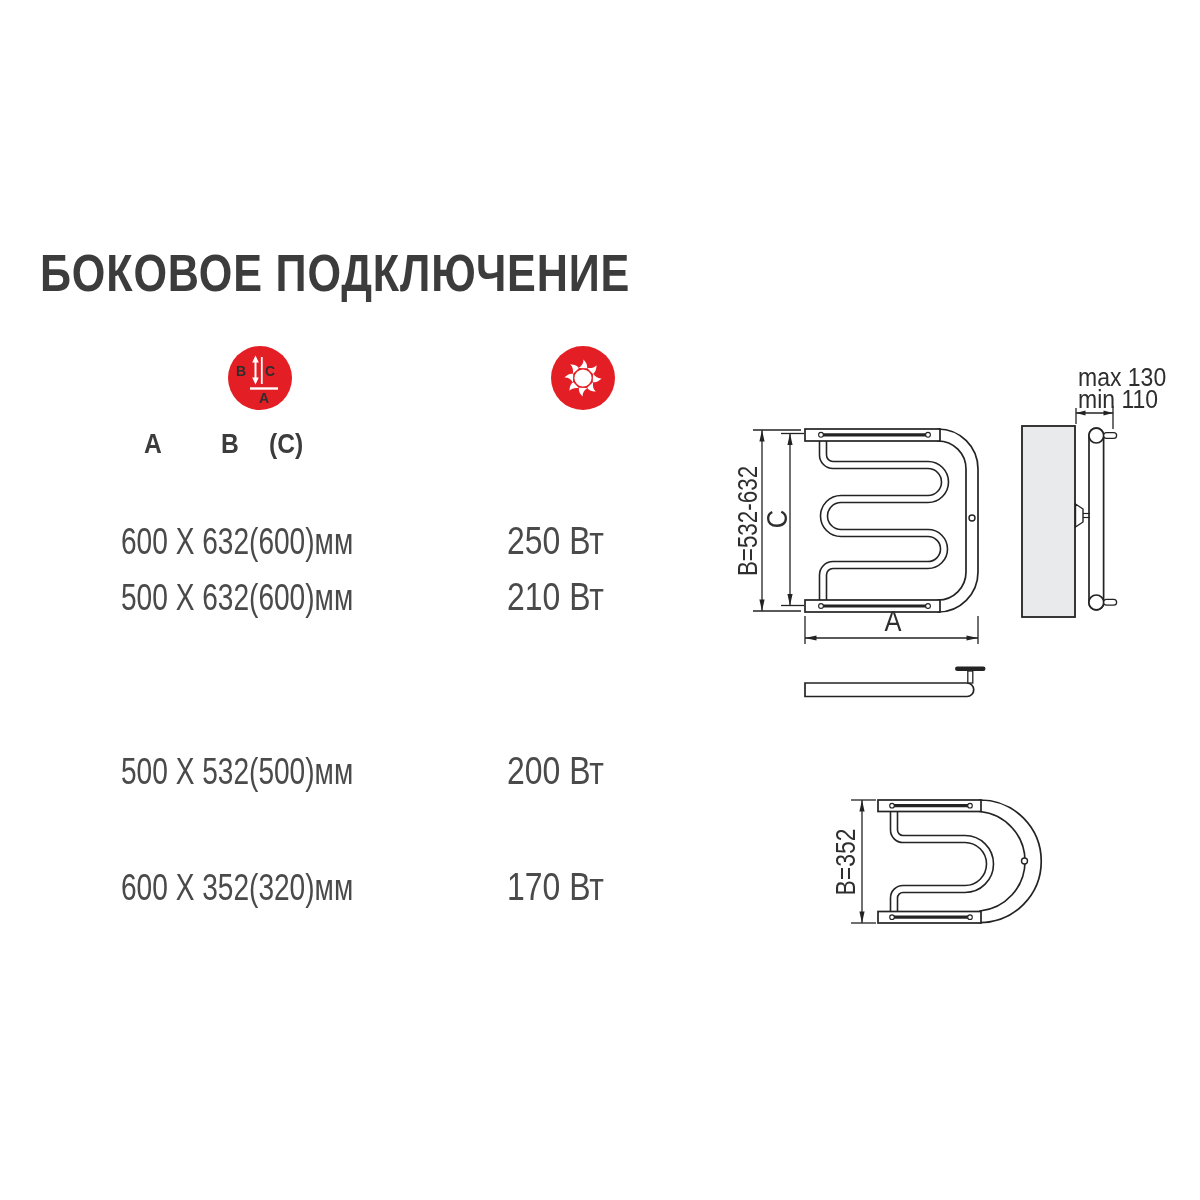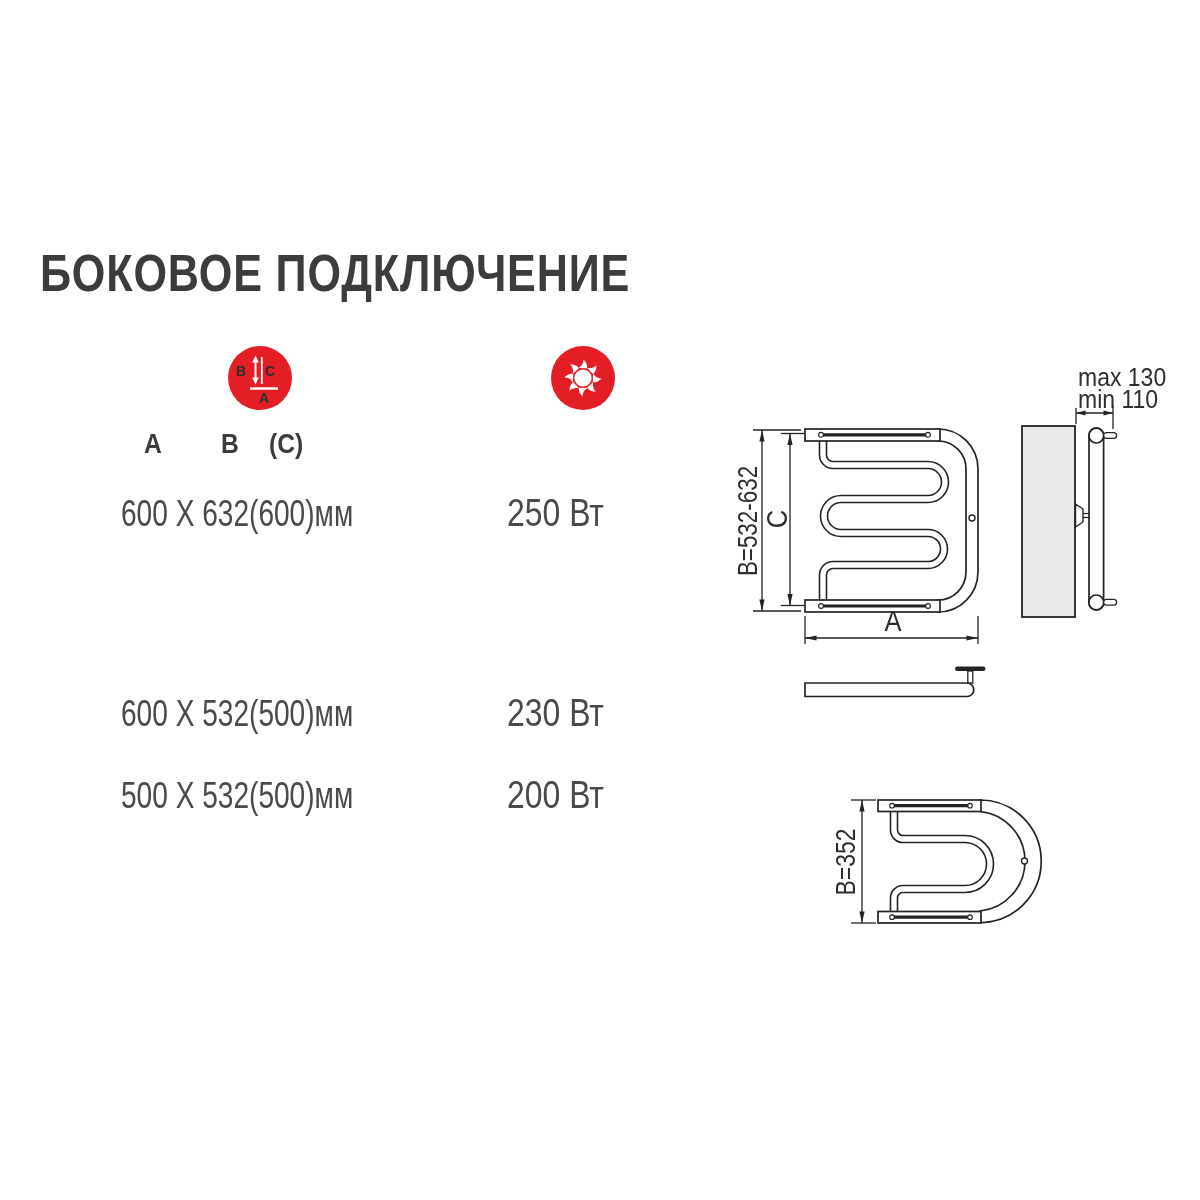--- a/index.html
+++ b/index.html
@@ -75,31 +75,35 @@
         </g>
         <circle cx="0" cy="0" r="8.6" fill="#ffffff"></circle>
       </g>
     </svg>
   </div>
 
   <div class="col-head a">A</div>
   <div class="col-head b">B</div>
   <div class="col-head c">(C)</div>
 
-  <div class="row" style="top:493px">
+  <div class="row" style="top:521px">
     <span class="size-cell">600 X 632(600)мм</span>
     <span class="power-cell">250 Вт</span>
   </div>
-  <div class="row" style="top:693px">
-    <span class="size-cell">600 X 532(500)мм</span>
-    <span class="power-cell">230 Вт</span>
-  </div>
-  <div class="row" style="top:775px">
+  <div class="row" style="top:577px">
+    <span class="size-cell">500 X 632(600)мм</span>
+    <span class="power-cell">210 Вт</span>
+  </div>
+  <div class="row" style="top:751px">
     <span class="size-cell">500 X 532(500)мм</span>
     <span class="power-cell">200 Вт</span>
+  </div>
+  <div class="row" style="top:867px">
+    <span class="size-cell">600 X 352(320)мм</span>
+    <span class="power-cell">170 Вт</span>
   </div>
 
   <div class="drawing">
     <svg width="480" height="620" viewBox="720 350 480 620">
 
       <g stroke="#232323">
 
         <path d="M938,429 A40,40 0 0 1 978,469 L978,572 A40,40 0 0 1 938,612 L938,600
                  A28,28 0 0 0 966,572 L966,469 A28,28 0 0 0 938,441 Z" fill="#ffffff" stroke-width="1.7"></path>
 

